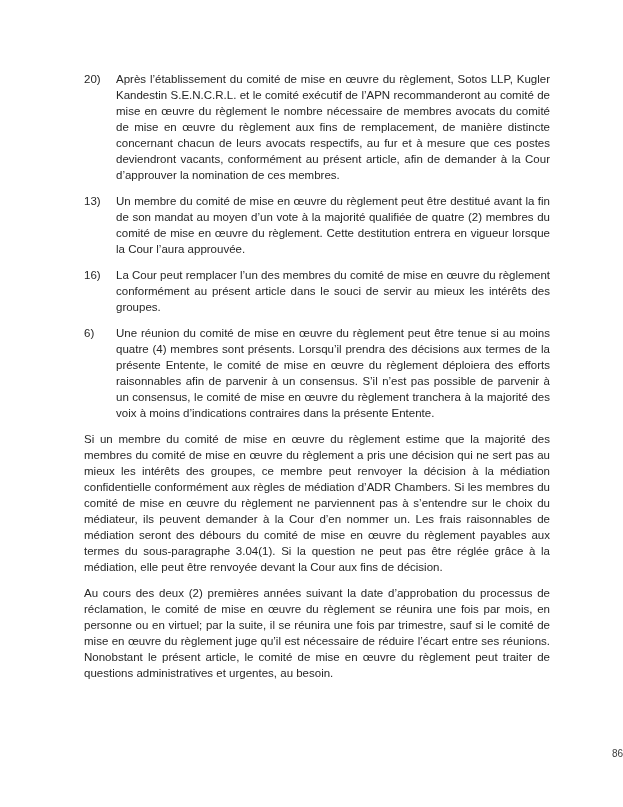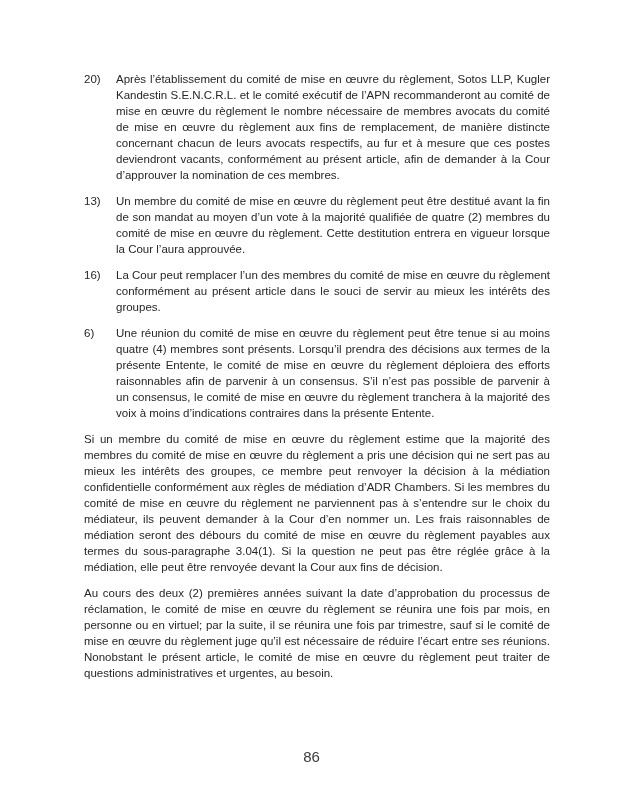--- a/index.html
+++ b/index.html
@@ -34,22 +34,22 @@
   }
   .para-text {
     flex: 1 1 auto;
     text-align: justify;
   }
   .page-number {
     position: absolute;
     left: 0;
     right: 0;
     top: 748px;
-    text-align: center;
-    font-size: 15px;
+    text-align: right;
+    font-size: 10px;
     color: #3c3c3c;
   }
 </style>
 </head>
 <body>
 
 <div class="page">
   <div class="content">
 
     <div class="para">

